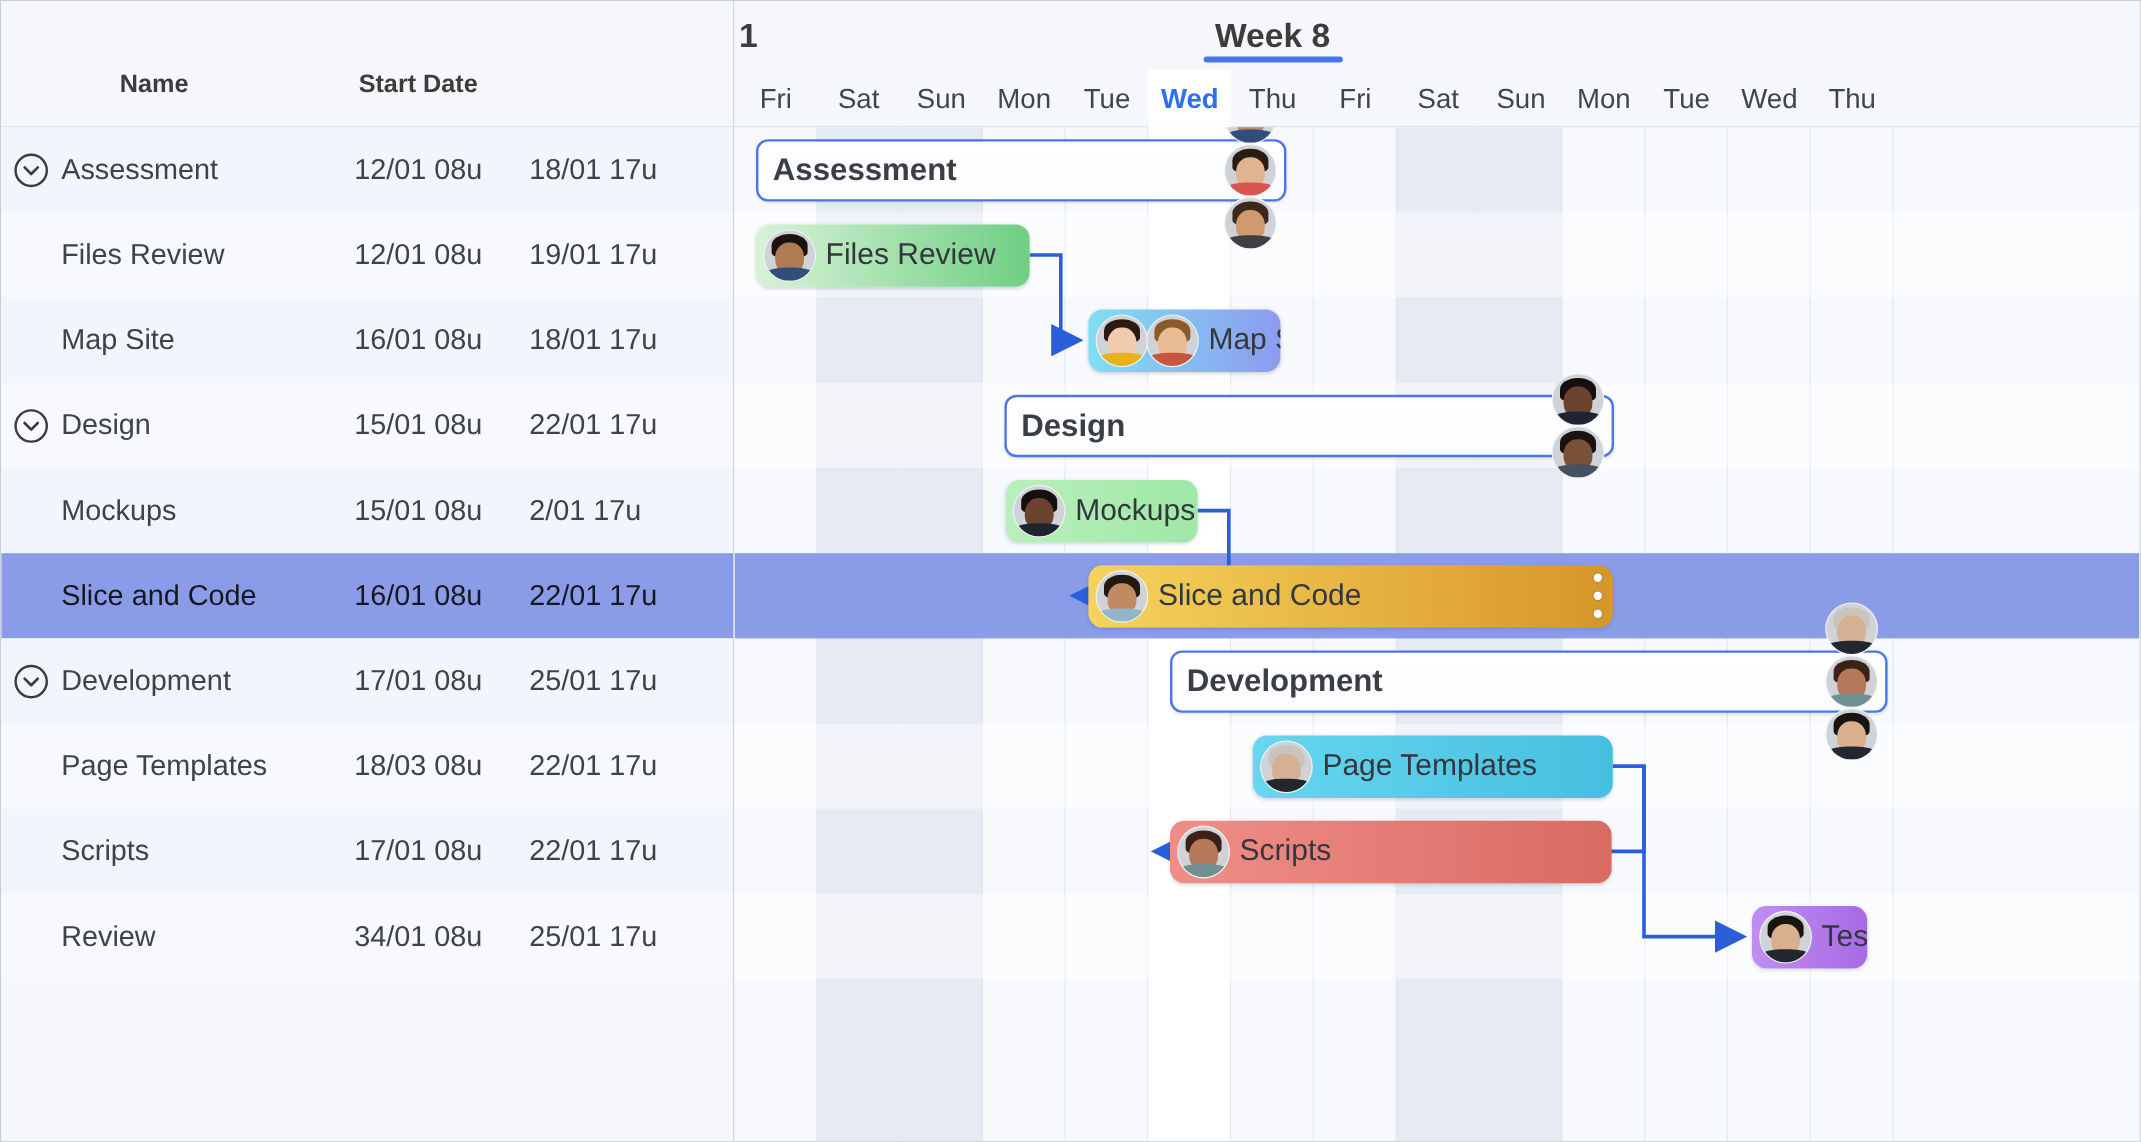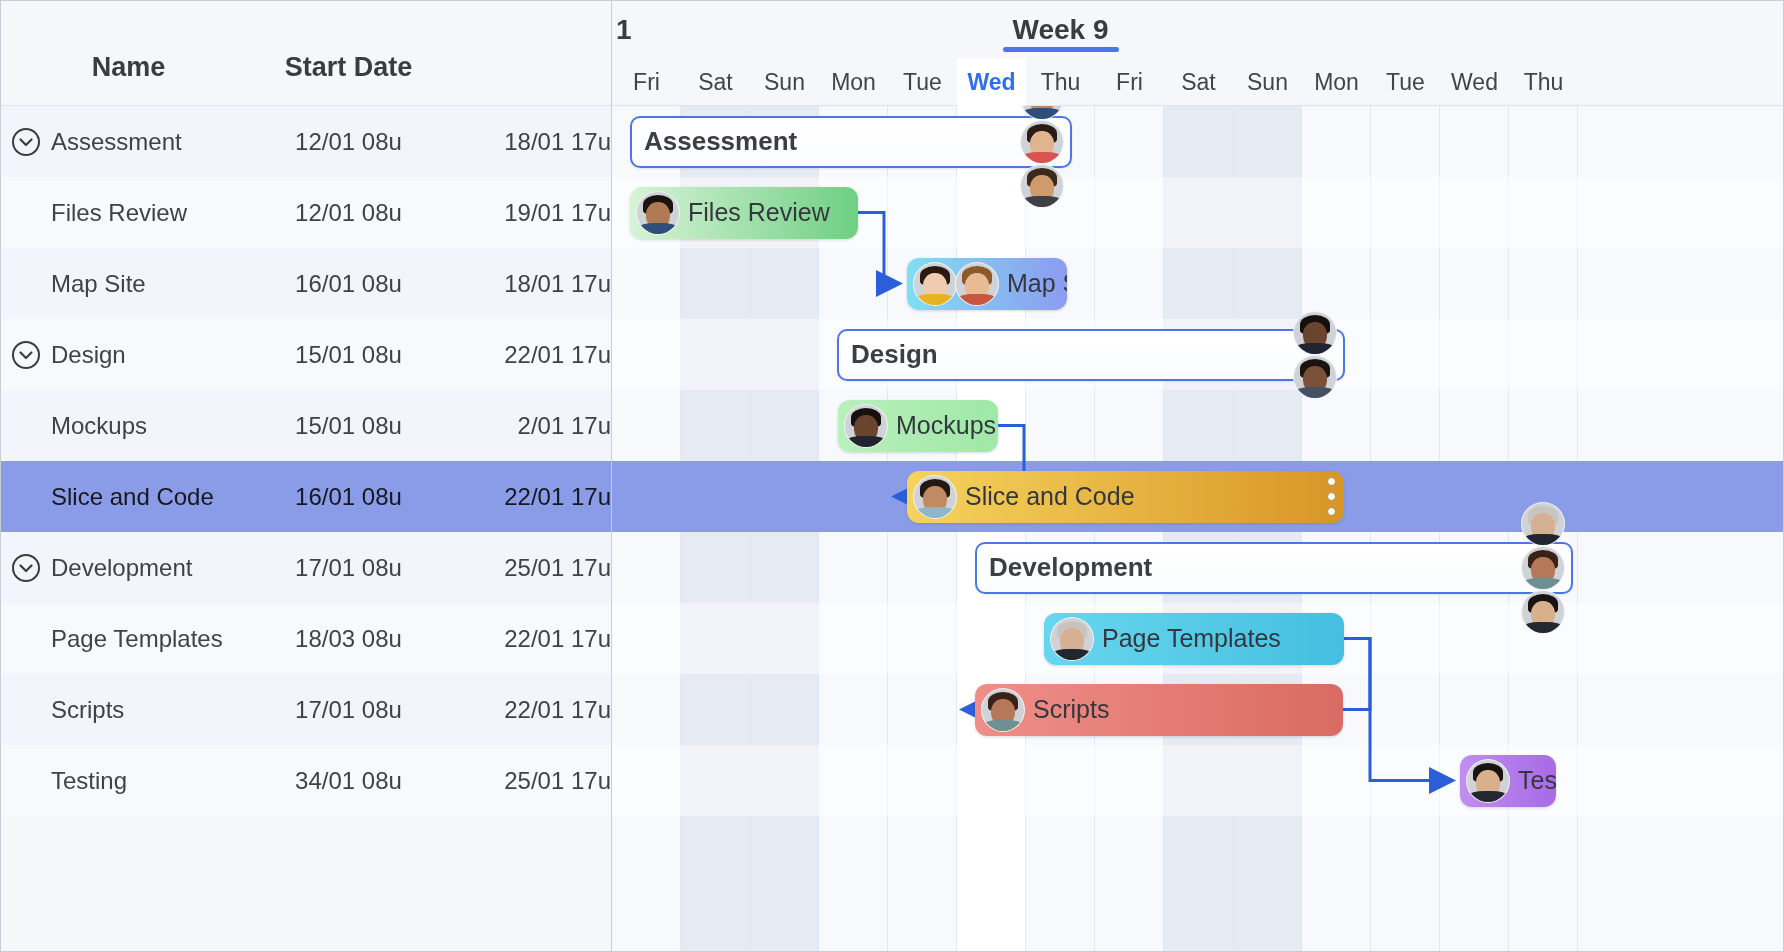--- a/index.html
+++ b/index.html
@@ -29,21 +29,21 @@
     overflow: hidden;
   }
   .grid-header {
     height: 105px;
     display: flex;
     align-items: flex-end;
     background: #f5f7fb;
     border-bottom: 1px solid #dfe3ea;
   }
   .gh-cell {
-    font-size: 27px;
+    font-size: 21px;
     font-weight: bold;
     color: #3c3c3c;
     padding-bottom: 22px;
     text-align: center;
     white-space: nowrap;
   }
   .gh-name  { width: 255px; }
   .gh-start { width: 185px; }
   .gh-end   { width: 170px; }
 
@@ -54,21 +54,21 @@
     height: 71px;
     background: #f2f5fb;
   }
   .grow.alt { background: #f7f9fd; }
   .grow.selected { background: #8a9ce8; }
   .grow.selected .gc { color: #16181d; }
 
   .gc { font-size: 24px; color: #3f4247; white-space: nowrap; }
   .gc-name  { width: 255px; display: flex; align-items: center; padding-left: 10px; }
   .gc-start { width: 185px; text-align: center; }
-  .gc-end   { width: 170px; text-align: right; }
+  .gc-end   { width: 170px; text-align: left; }
 
   .expander {
     width: 30px; height: 30px;
     flex: 0 0 30px;
     margin-right: 10px;
     position: relative;
   }
   .expander svg { display: block; }
   .indent { width: 40px; flex: 0 0 40px; }
   .name-txt { font-size: 24px; }
@@ -312,37 +312,37 @@
           <div class="gc gc-name">
             <span class="indent"></span>
             <span class="name-txt">Scripts</span>
           </div>
           <div class="gc gc-start">17/01 08u</div>
           <div class="gc gc-end">22/01 17u</div>
         </div>
         <div class="grow alt">
           <div class="gc gc-name">
             <span class="indent"></span>
-            <span class="name-txt">Testing</span>
+            <span class="name-txt">Review</span>
           </div>
           <div class="gc gc-start">34/01 08u</div>
           <div class="gc gc-end">25/01 17u</div>
         </div>
       </div>
   </div>
 
   <div class="tl-pane">
 
     <div class="tl-header">
       <div class="week-row" id="week-row">
           <div class="week-cell" style="left: -207px; width: 414px;">
             <span>k 1</span>
           </div>
           <div class="week-cell" style="left: 207px; width: 483px;">
-            <span>Week 9</span>
+            <span>Week 8</span>
             <span class="underline" style="left: 50%; width: 116px; transform: translateX(-50%);"></span>
           </div>
         </div>
       <div class="day-row" id="day-row">
           <div class="day-cell" style="left: 0px;">Fri</div>
           <div class="day-cell" style="left: 69px;">Sat</div>
           <div class="day-cell" style="left: 138px;">Sun</div>
           <div class="day-cell" style="left: 207px;">Mon</div>
           <div class="day-cell" style="left: 276px;">Tue</div>
           <div class="day-cell today" style="left: 345px;">Wed</div>

